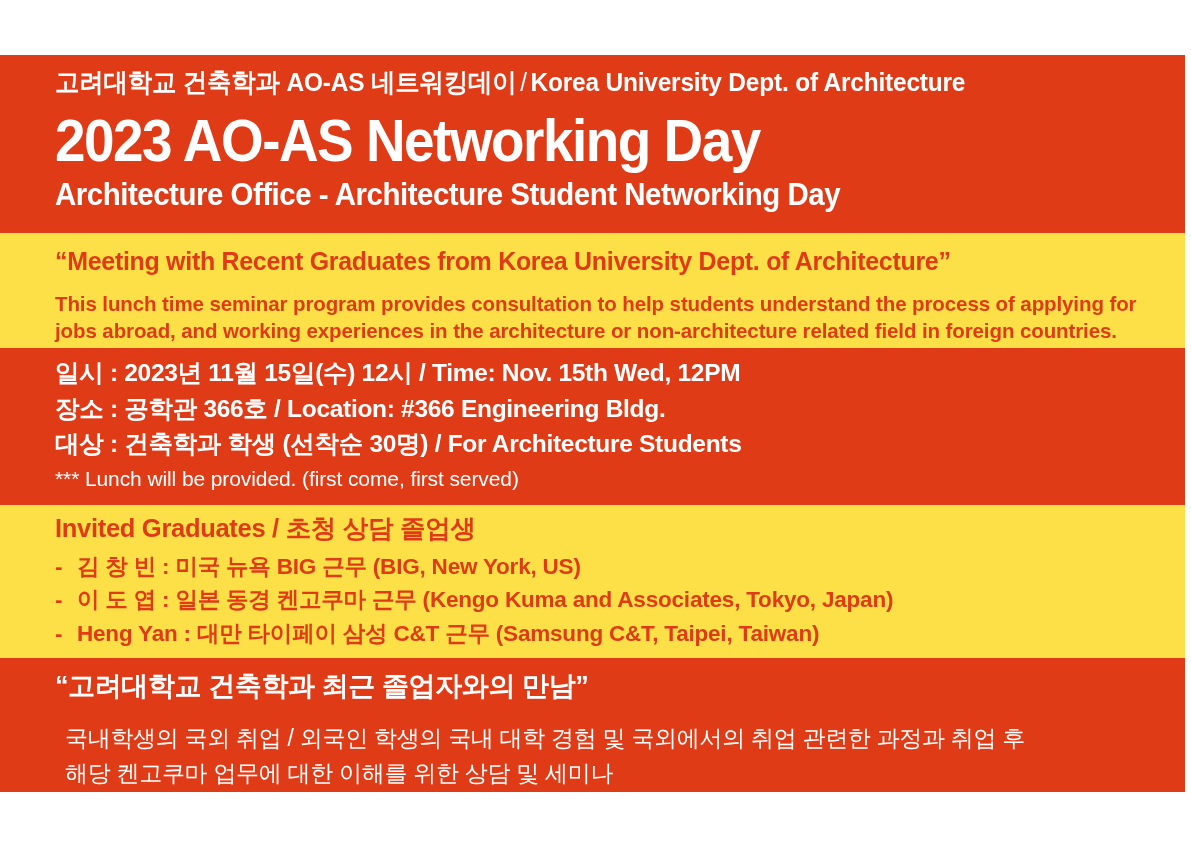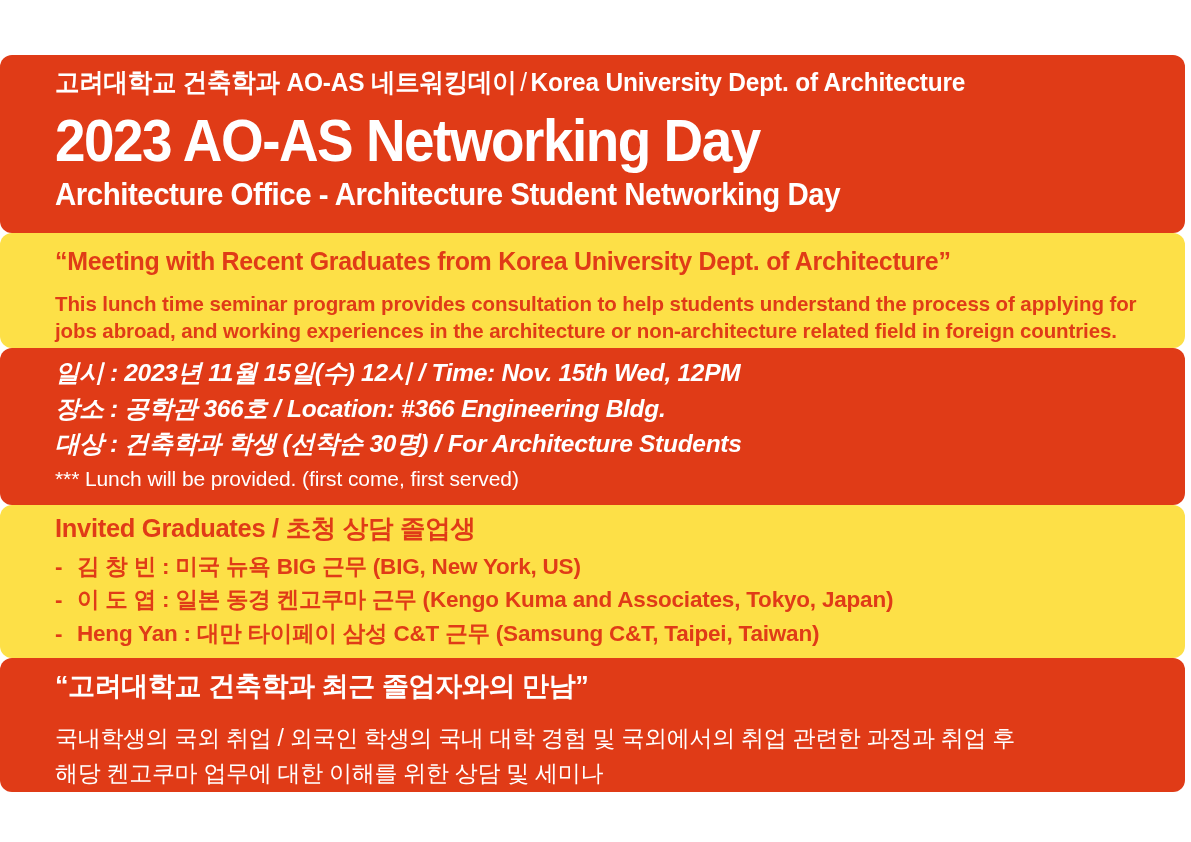--- a/index.html
+++ b/index.html
@@ -22,21 +22,20 @@
     height: 842px;
     background: #ffffff;
   }
 
   
   .band {
     position: absolute;
     left: 0;
     width: 1185px;
     box-sizing: border-box;
-    border-radius: 12px;
   }
   .band--red   { background: #E03B17; color: #ffffff; }
   .band--white { background: #fde047; color: #E03B17; }
 
   .pad { padding-left: 55px; padding-right: 40px; }
 
   
   #band-header {
     top: 55px;
     height: 178px;
@@ -106,21 +105,20 @@
     height: 157px;
     padding-top: 13px;
   }
   .detail-line {
     font-size: 24.5px;
     font-weight: 700;
     line-height: 1.0;
     letter-spacing: -0.3px;
     margin: 0 0 11px 0;
     white-space: nowrap;
-    font-style: italic;
   }
   .detail-note {
     font-size: 21px;
     font-weight: 400;
     line-height: 1.0;
     letter-spacing: -0.1px;
     margin: 5px 0 0 0;
     white-space: nowrap;
   }
 
@@ -164,21 +162,21 @@
     line-height: 1.2;
     letter-spacing: -0.4px;
     margin: 0 0 19px 0;
     white-space: nowrap;
   }
   .footer-body {
     font-size: 23px;
     font-weight: 400;
     line-height: 1.5;
     letter-spacing: -0.3px;
-    margin: 0;
+    margin: 10px;
   }
   .footer-body span { display: block; white-space: nowrap; }
 </style>
 </head>
 <body>
 
 <div class="poster">
 
   <section class="band band--red pad" id="band-header">
     <p class="kicker">

